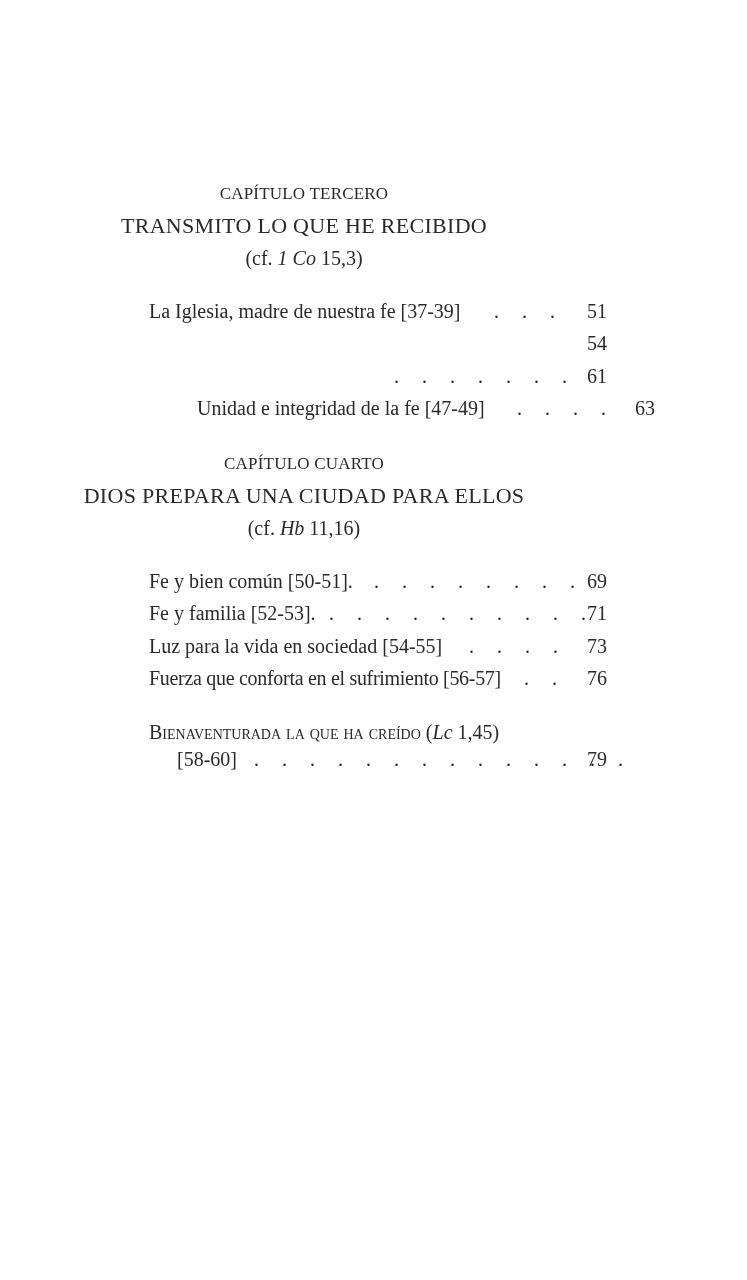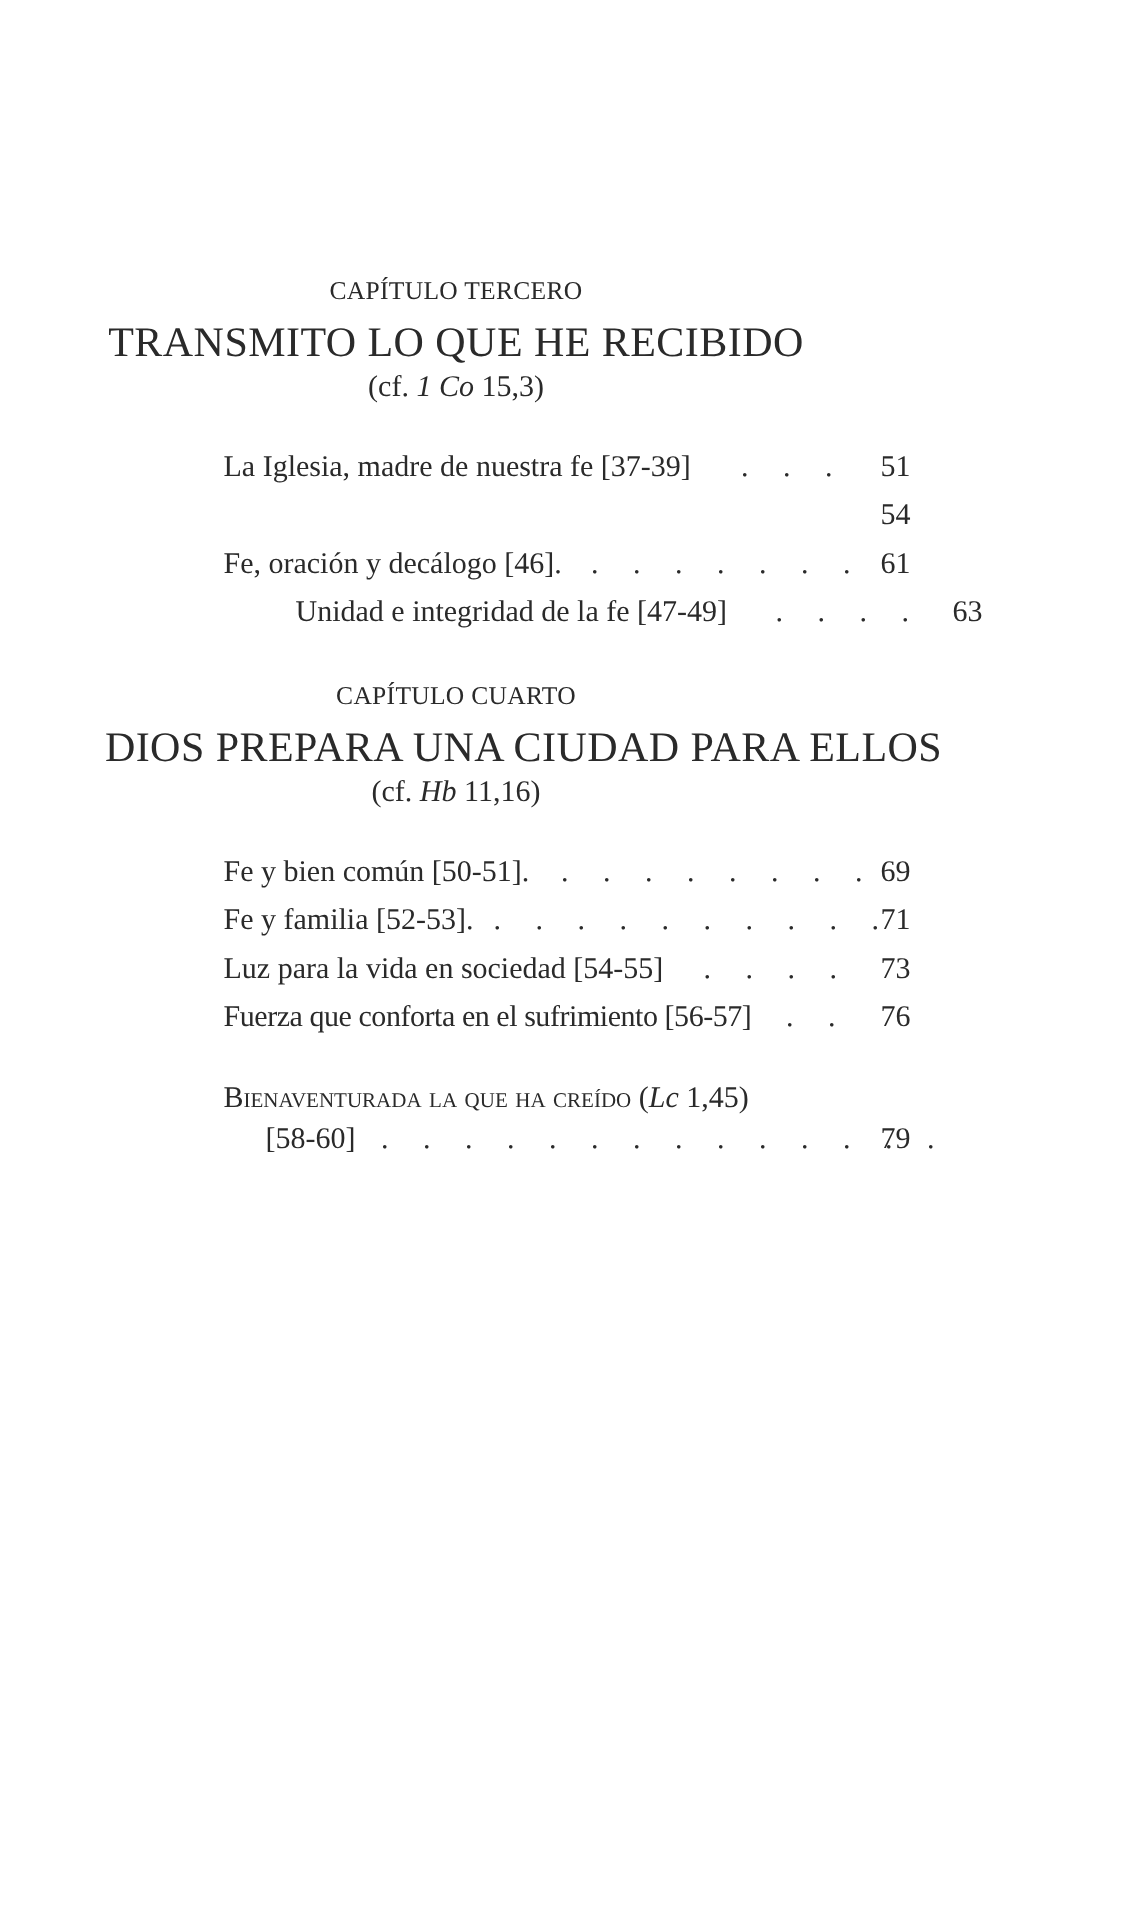--- a/index.html
+++ b/index.html
@@ -1,20 +1,20 @@
 <!DOCTYPE html>
 <html><head>
 <meta charset="utf-8">
 <style>
   html, body { margin: 0; padding: 0; background: #ffffff; }
   body { width: 747px; height: 1280px; position: relative; overflow: hidden;
          font-family: "Liberation Serif", "DejaVu Serif", serif; color: #2a2a2a; }
   .center { position: absolute; left: 0; width: 608px; text-align: center; white-space: nowrap; }
   .chap-label { font-size: 17px; letter-spacing: 0.2px; }
-  .chap-title { font-size: 28px; letter-spacing: 0.3px; }
+  .chap-title { font-size: 22px; letter-spacing: 0.3px; }
   .chap-ref { font-size: 20px; }
   .entry { position: absolute; left: 149px; width: 458px; height: 28px; font-size: 20px; white-space: nowrap; }
   .entry .title { position: absolute; left: 0; top: 0; }
   .entry .dots { position: absolute; top: 0; letter-spacing: 9px; }
   .entry .page { position: absolute; right: 0; top: 0; }
   .sc { font-variant: small-caps; }
   i { font-style: italic; }
 </style>
 </head>
 <body>
@@ -26,32 +26,31 @@
 <div class="entry" style="top:300px;">
   <span class="title">La Iglesia, madre de nuestra fe [37-39]</span>
   <span class="dots" style="left:345px;">. . .</span>
   <span class="page">51</span>
 </div>
 <div class="entry" style="top:332px;">
   <span class="dots"></span>
   <span class="page">54</span>
 </div>
 <div class="entry" style="top:365px;">
-  <span class="title">Fe, oración y decálogo [46].</span>
   <span class="dots" style="left:245px;">. . . . . . .</span>
   <span class="page">61</span>
 </div>
 <div class="entry" style="top:397px;margin-left:48px;">
   <span class="title">Unidad e integridad de la fe [47-49]</span>
   <span class="dots" style="left:320px;">. . . .</span>
   <span class="page">63</span>
 </div>
 
 <div class="center chap-label" style="top:454px;">CAPÍTULO CUARTO</div>
-<div class="center chap-title" style="top:483px;padding-left:45px;">DIOS PREPARA UNA CIUDAD PARA ELLOS</div>
+<div class="center chap-title" style="top:483px;">DIOS PREPARA UNA CIUDAD PARA ELLOS</div>
 <div class="center chap-ref" style="top:517px;"><span>(cf. </span><i>Hb</i><span> 11,16)</span></div>
 
 <div class="entry" style="top:570px;">
   <span class="title">Fe y bien común [50-51].</span>
   <span class="dots" style="left:225px;">. . . . . . . .</span>
   <span class="page">69</span>
 </div>
 <div class="entry" style="top:602px;">
   <span class="title">Fe y familia [52-53].</span>
   <span class="dots" style="left:180px;">. . . . . . . . . .</span>

